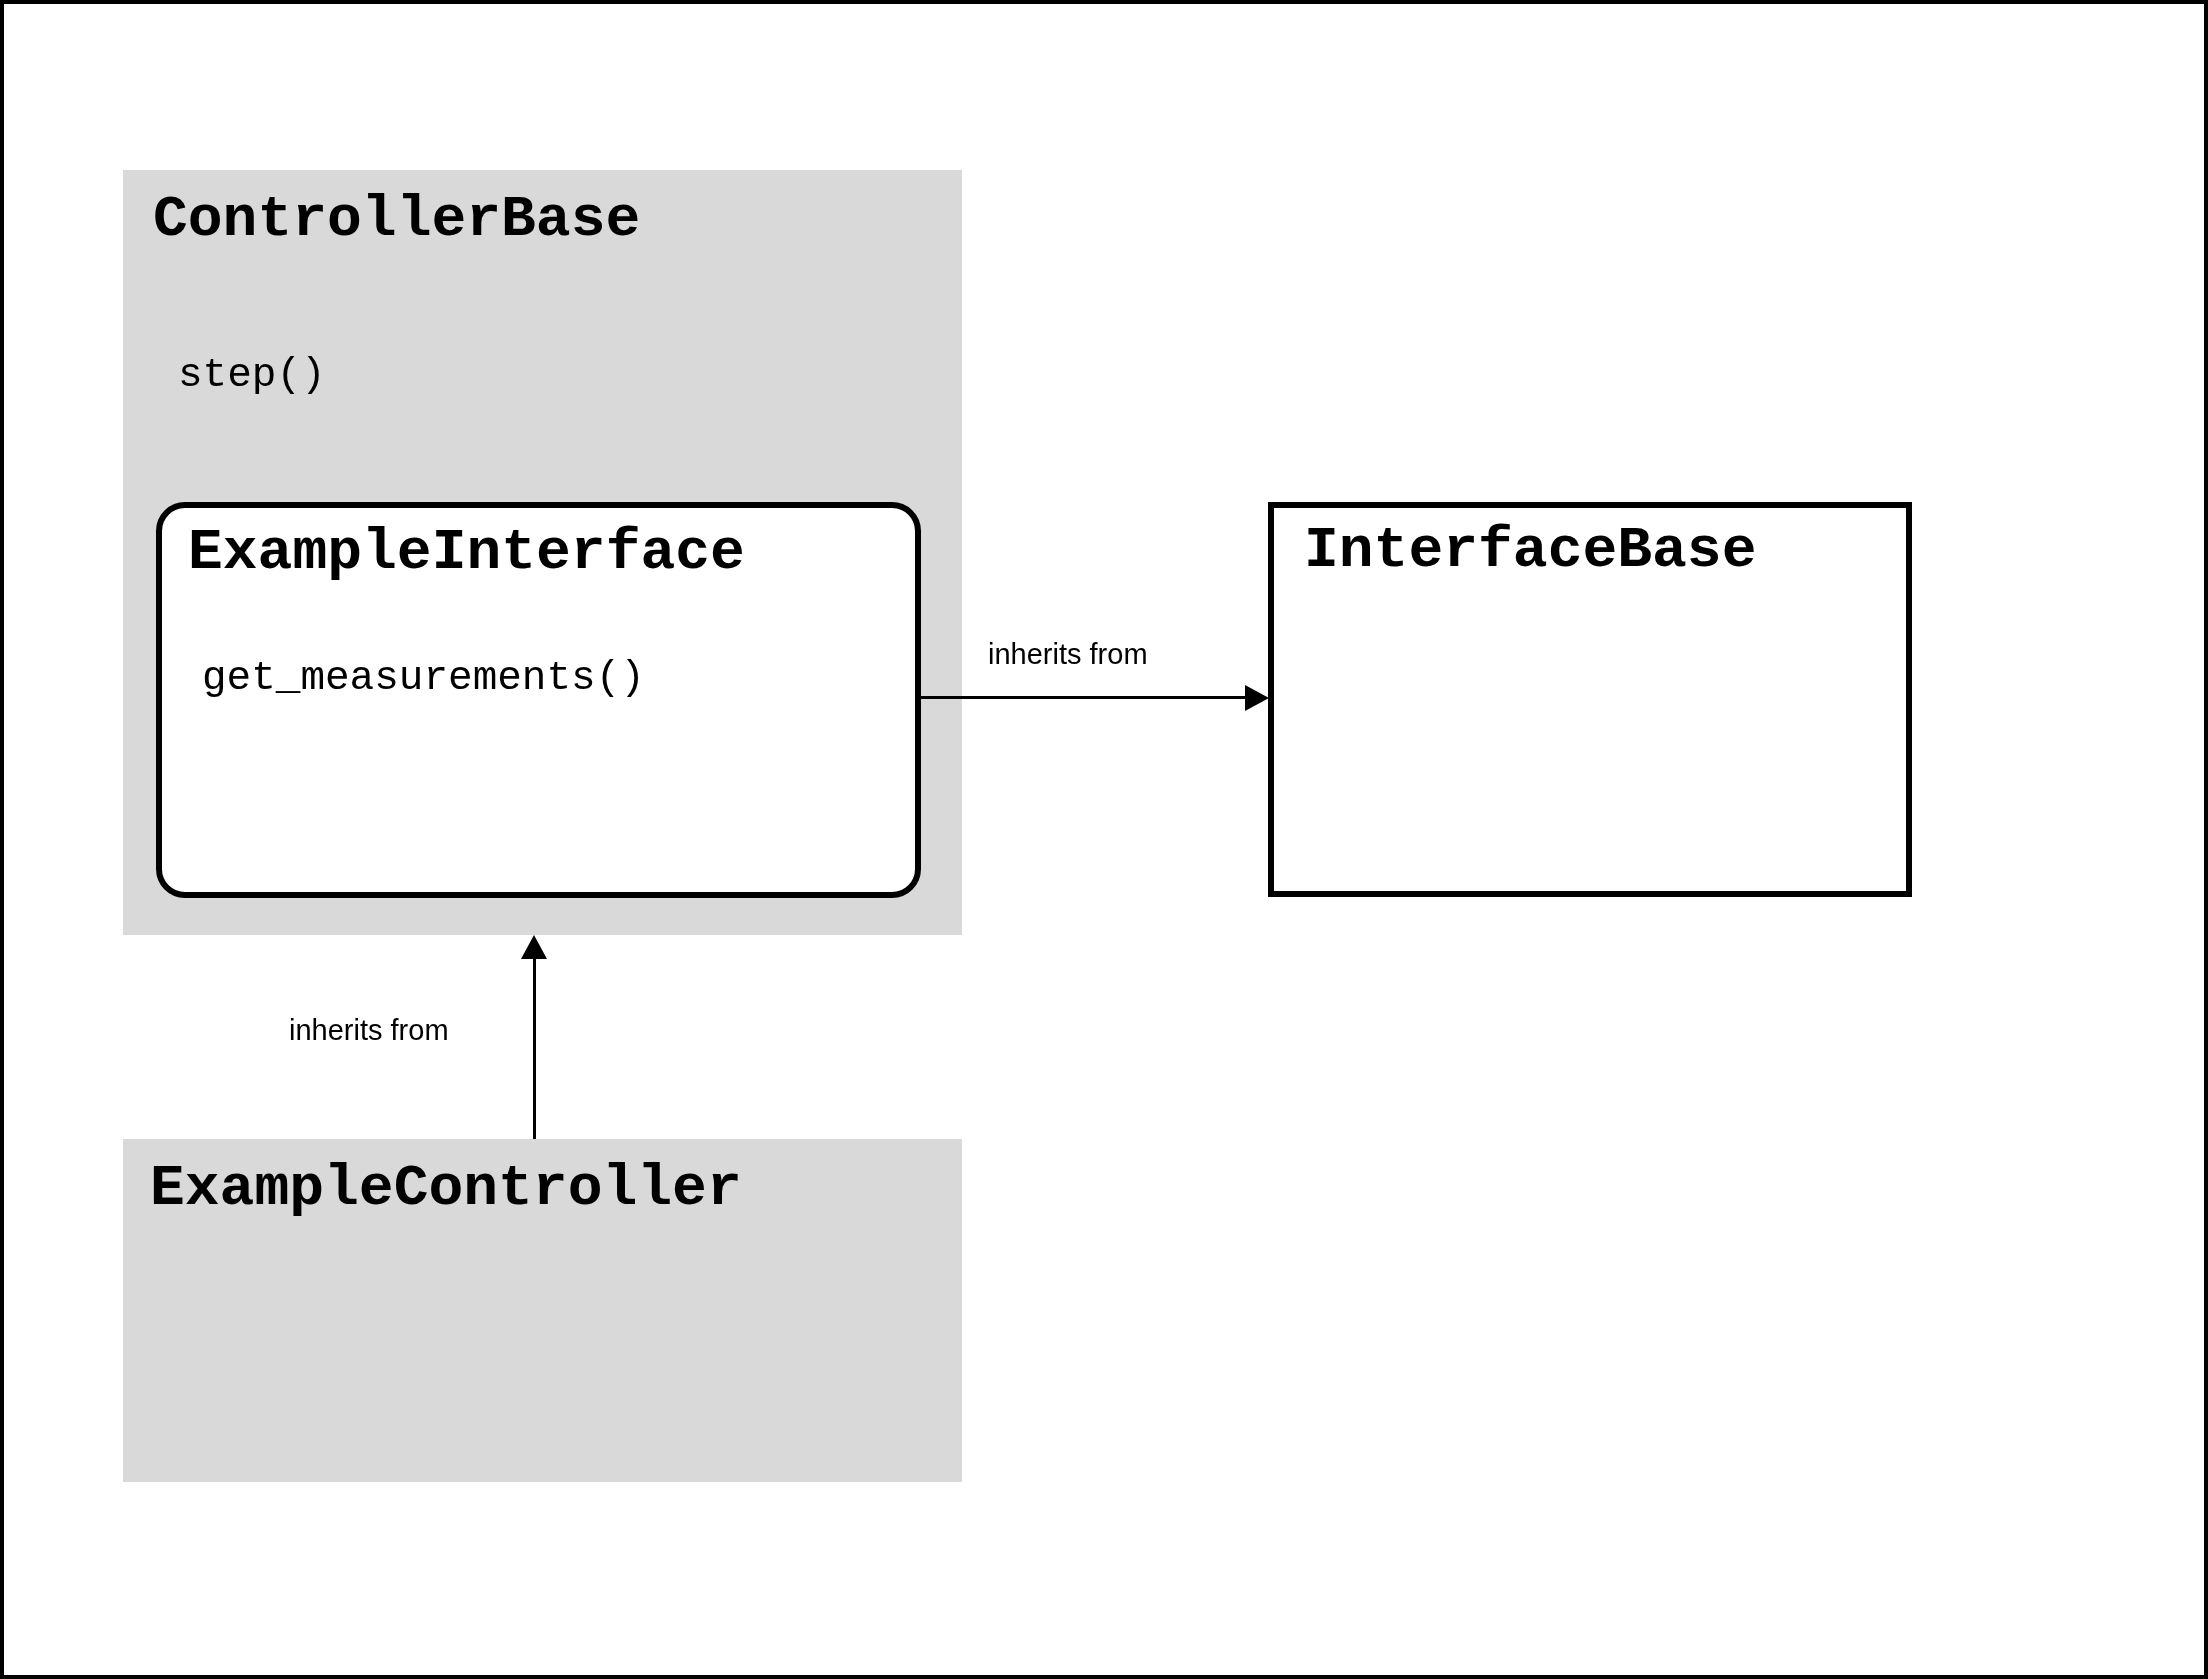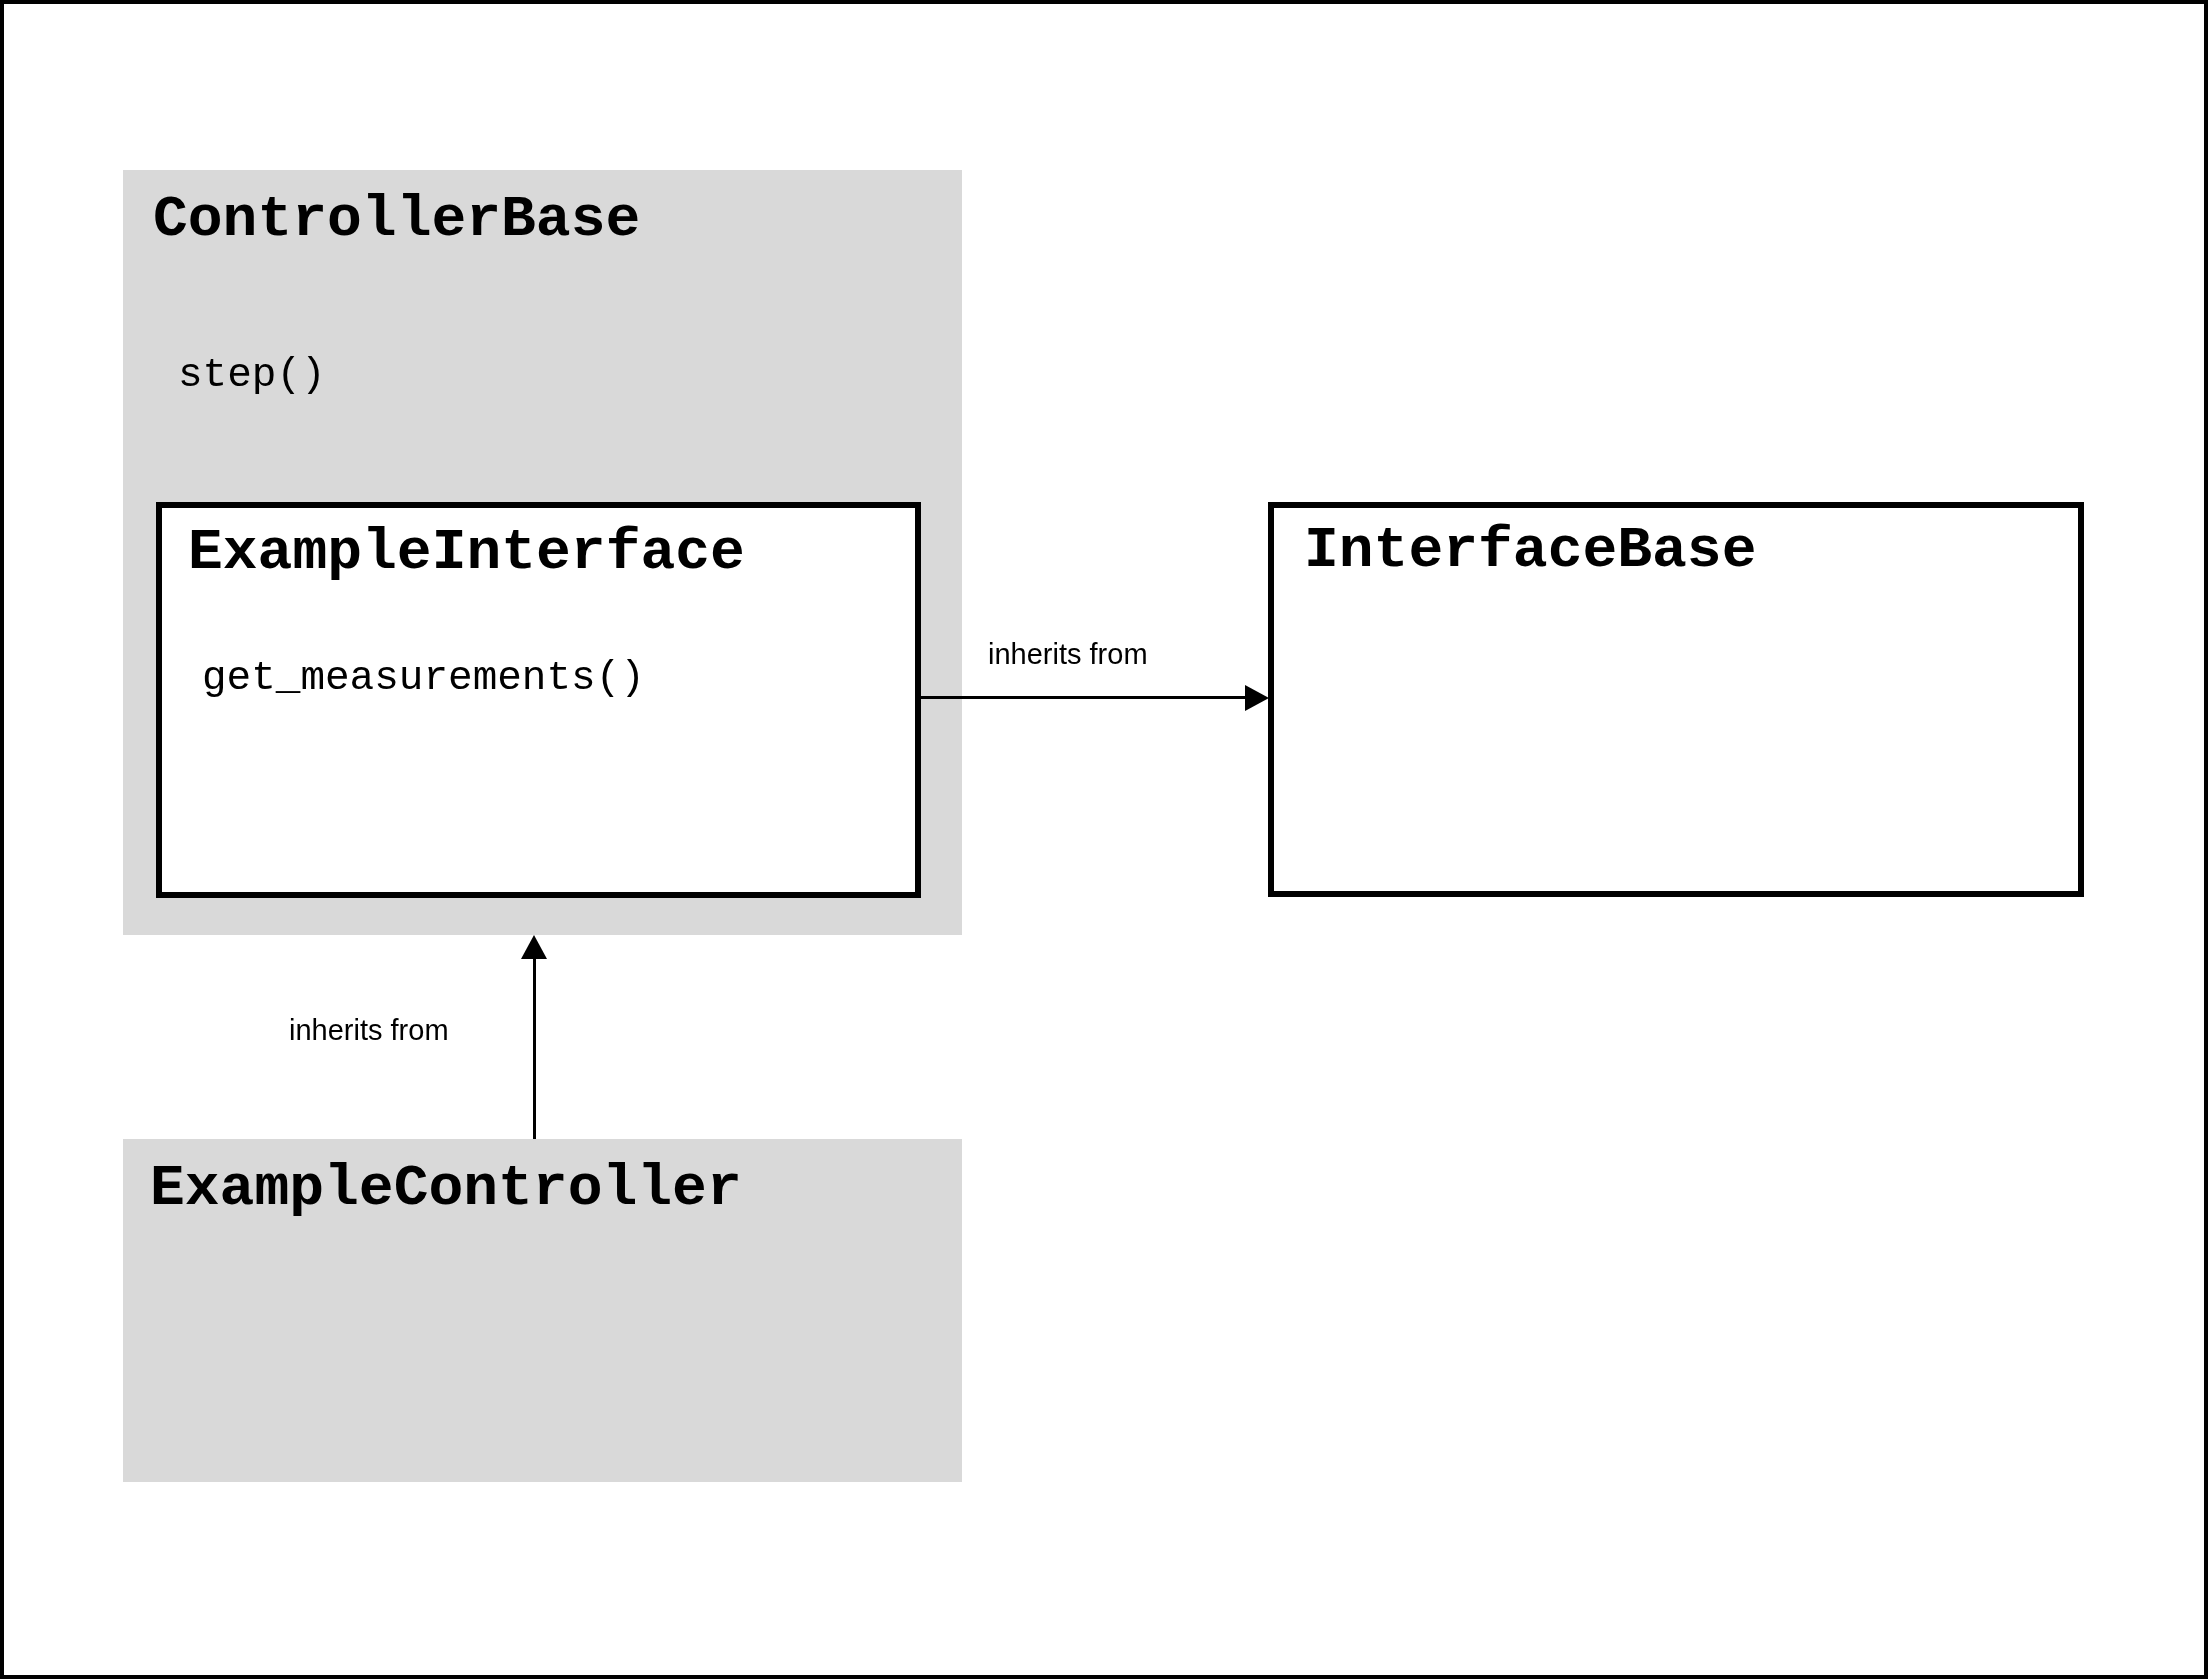--- a/index.html
+++ b/index.html
@@ -25,22 +25,22 @@
     pointer-events: none;
   }
   .cls {
     position: absolute;
     box-sizing: border-box;
   }
   .cls.gray  { background: #d9d9d9; }
   .cls.white { background: #ffffff; border: 6.4px solid #000000; }
 
   #box-controllerbase    { left: 123px;  top: 170px;  width: 839px; height: 765px; }
-  #box-exampleinterface  { left: 156px;  top: 502px;  width: 765px; height: 396px; z-index: 2; }
-  #box-interfacebase     { left: 1268px; top: 502px;  width: 816px; height: 395px; z-index: 2; }
+  #box-exampleinterface  { left: 156px;  top: 502px;  width: 765px; height: 396px; z-index: 2; border-radius: 29px; }
+  #box-interfacebase     { left: 1268px; top: 502px;  width: 644px; height: 395px; z-index: 2; }
   #box-examplecontroller { left: 123px;  top: 1139px; width: 839px; height: 343px; }
 
   .cls-title {
     position: absolute;
     font-size: 58px;
     font-weight: bold;
     line-height: 1;
     white-space: nowrap;
     text-align: right;
   }

